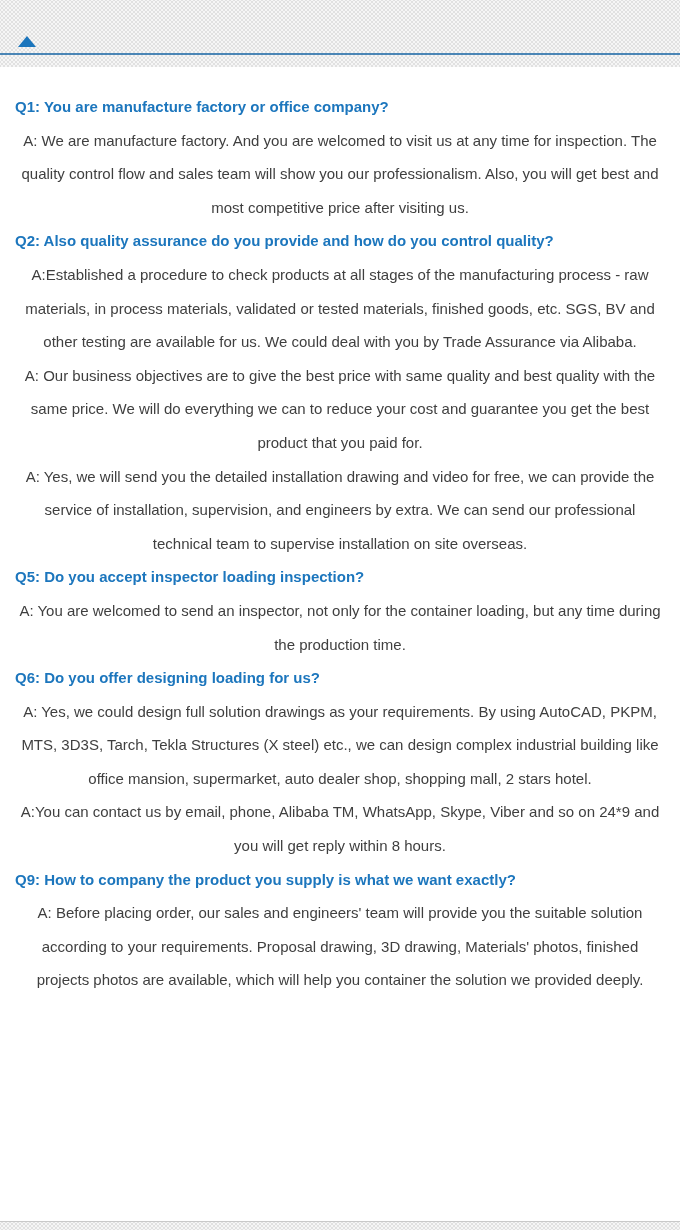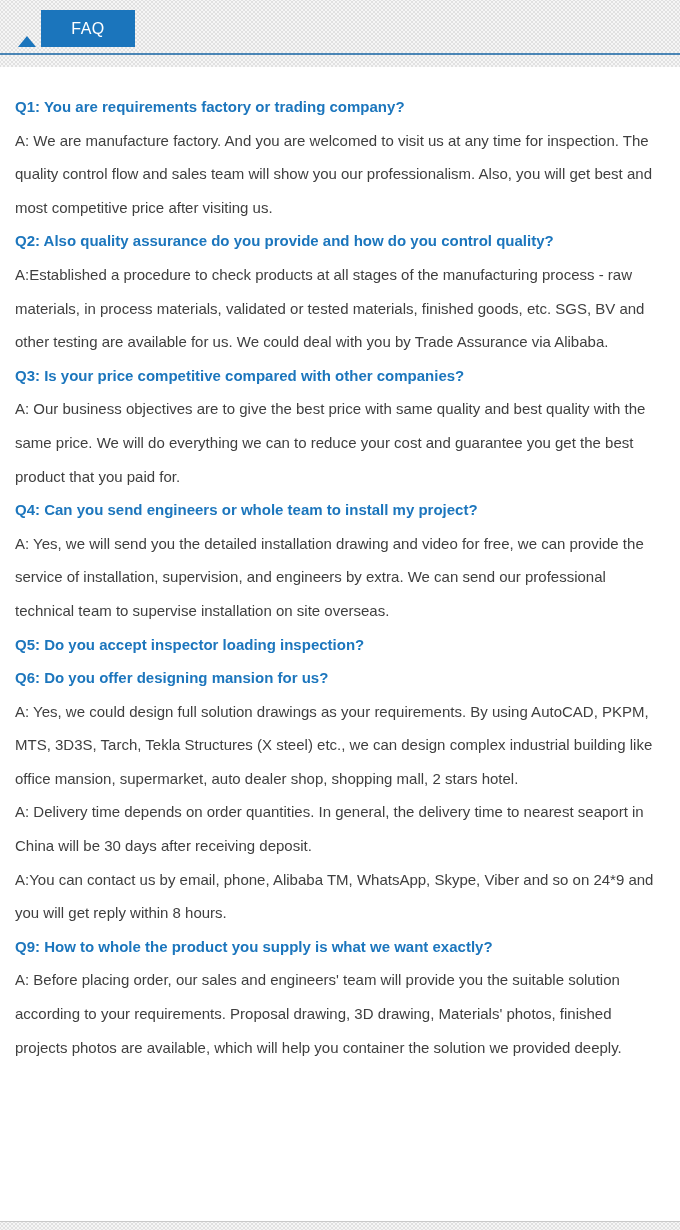--- a/index.html
+++ b/index.html
@@ -79,47 +79,45 @@
     font-size: 15px;
     line-height: 33.6px;
   }
   .content p { margin: 0; }
   .question {
     color: var(--qblue);
     font-weight: bold;
   }
   .answer {
     color: var(--atext);
+    text-align: center;
   }
   .footer {
     flex: 0 0 8px;
     height: 8px;
     border-top: 1px solid #c9c9c9;
   }
 </style>
 </head>
 <body>
 
 <div class="page">
   <div class="header texture">
     <span class="tab-arrow"></span>
-    <div class="tab">FAQ</div>
     <div class="divider"></div>
   </div>
   <div class="content" id="faq-list">
-      <p class="question">Q1: You are requirements factory or trading company?</p>
+      <p class="question">Q1: You are manufacture factory or office company?</p>
       <p class="answer">A: We are manufacture factory. And you are welcomed to visit us at any time for inspection. The quality control flow and sales team will show you our professionalism. Also, you will get best and most competitive price after visiting us.</p>
       <p class="question">Q2: Also quality assurance do you provide and how do you control quality?</p>
       <p class="answer">A:Established a procedure to check products at all stages of the manufacturing process - raw materials, in process materials, validated or tested materials, finished goods, etc. SGS, BV and other testing are available for us. We could deal with you by Trade Assurance via Alibaba.</p>
-      <p class="question">Q3: Is your price competitive compared with other companies?</p>
       <p class="answer">A: Our business objectives are to give the best price with same quality and best quality with the same price. We will do everything we can to reduce your cost and guarantee you get the best product that you paid for.</p>
-      <p class="question">Q4: Can you send engineers or whole team to install my project?</p>
       <p class="answer">A: Yes, we will send you the detailed installation drawing and video for free, we can provide the service of installation, supervision, and engineers by extra. We can send our professional technical team to supervise installation on site overseas.</p>
       <p class="question">Q5: Do you accept inspector loading inspection?</p>
-      <p class="question">Q6: Do you offer designing mansion for us?</p>
+      <p class="answer">A: You are welcomed to send an inspector, not only for the container loading, but any time during the production time.</p>
+      <p class="question">Q6: Do you offer designing loading for us?</p>
       <p class="answer">A: Yes, we could design full solution drawings as your requirements. By using AutoCAD, PKPM, MTS, 3D3S, Tarch, Tekla Structures (X steel) etc., we can design complex industrial building like office mansion, supermarket, auto dealer shop, shopping mall, 2 stars hotel.</p>
-      <p class="answer">A: Delivery time depends on order quantities. In general, the delivery time to nearest seaport in China will be 30 days after receiving deposit.</p>
       <p class="answer">A:You can contact us by email, phone, Alibaba TM, WhatsApp, Skype, Viber and so on 24*9 and you will get reply within 8 hours.</p>
-      <p class="question">Q9: How to whole the product you supply is what we want exactly?</p>
+      <p class="question">Q9: How to company the product you supply is what we want exactly?</p>
       <p class="answer">A: Before placing order, our sales and engineers' team will provide you the suitable solution according to your requirements. Proposal drawing, 3D drawing, Materials' photos, finished projects photos are available, which will help you container the solution we provided deeply.</p>
     </div>
   <div class="footer texture"></div>
 </div>
 
 </body></html>

